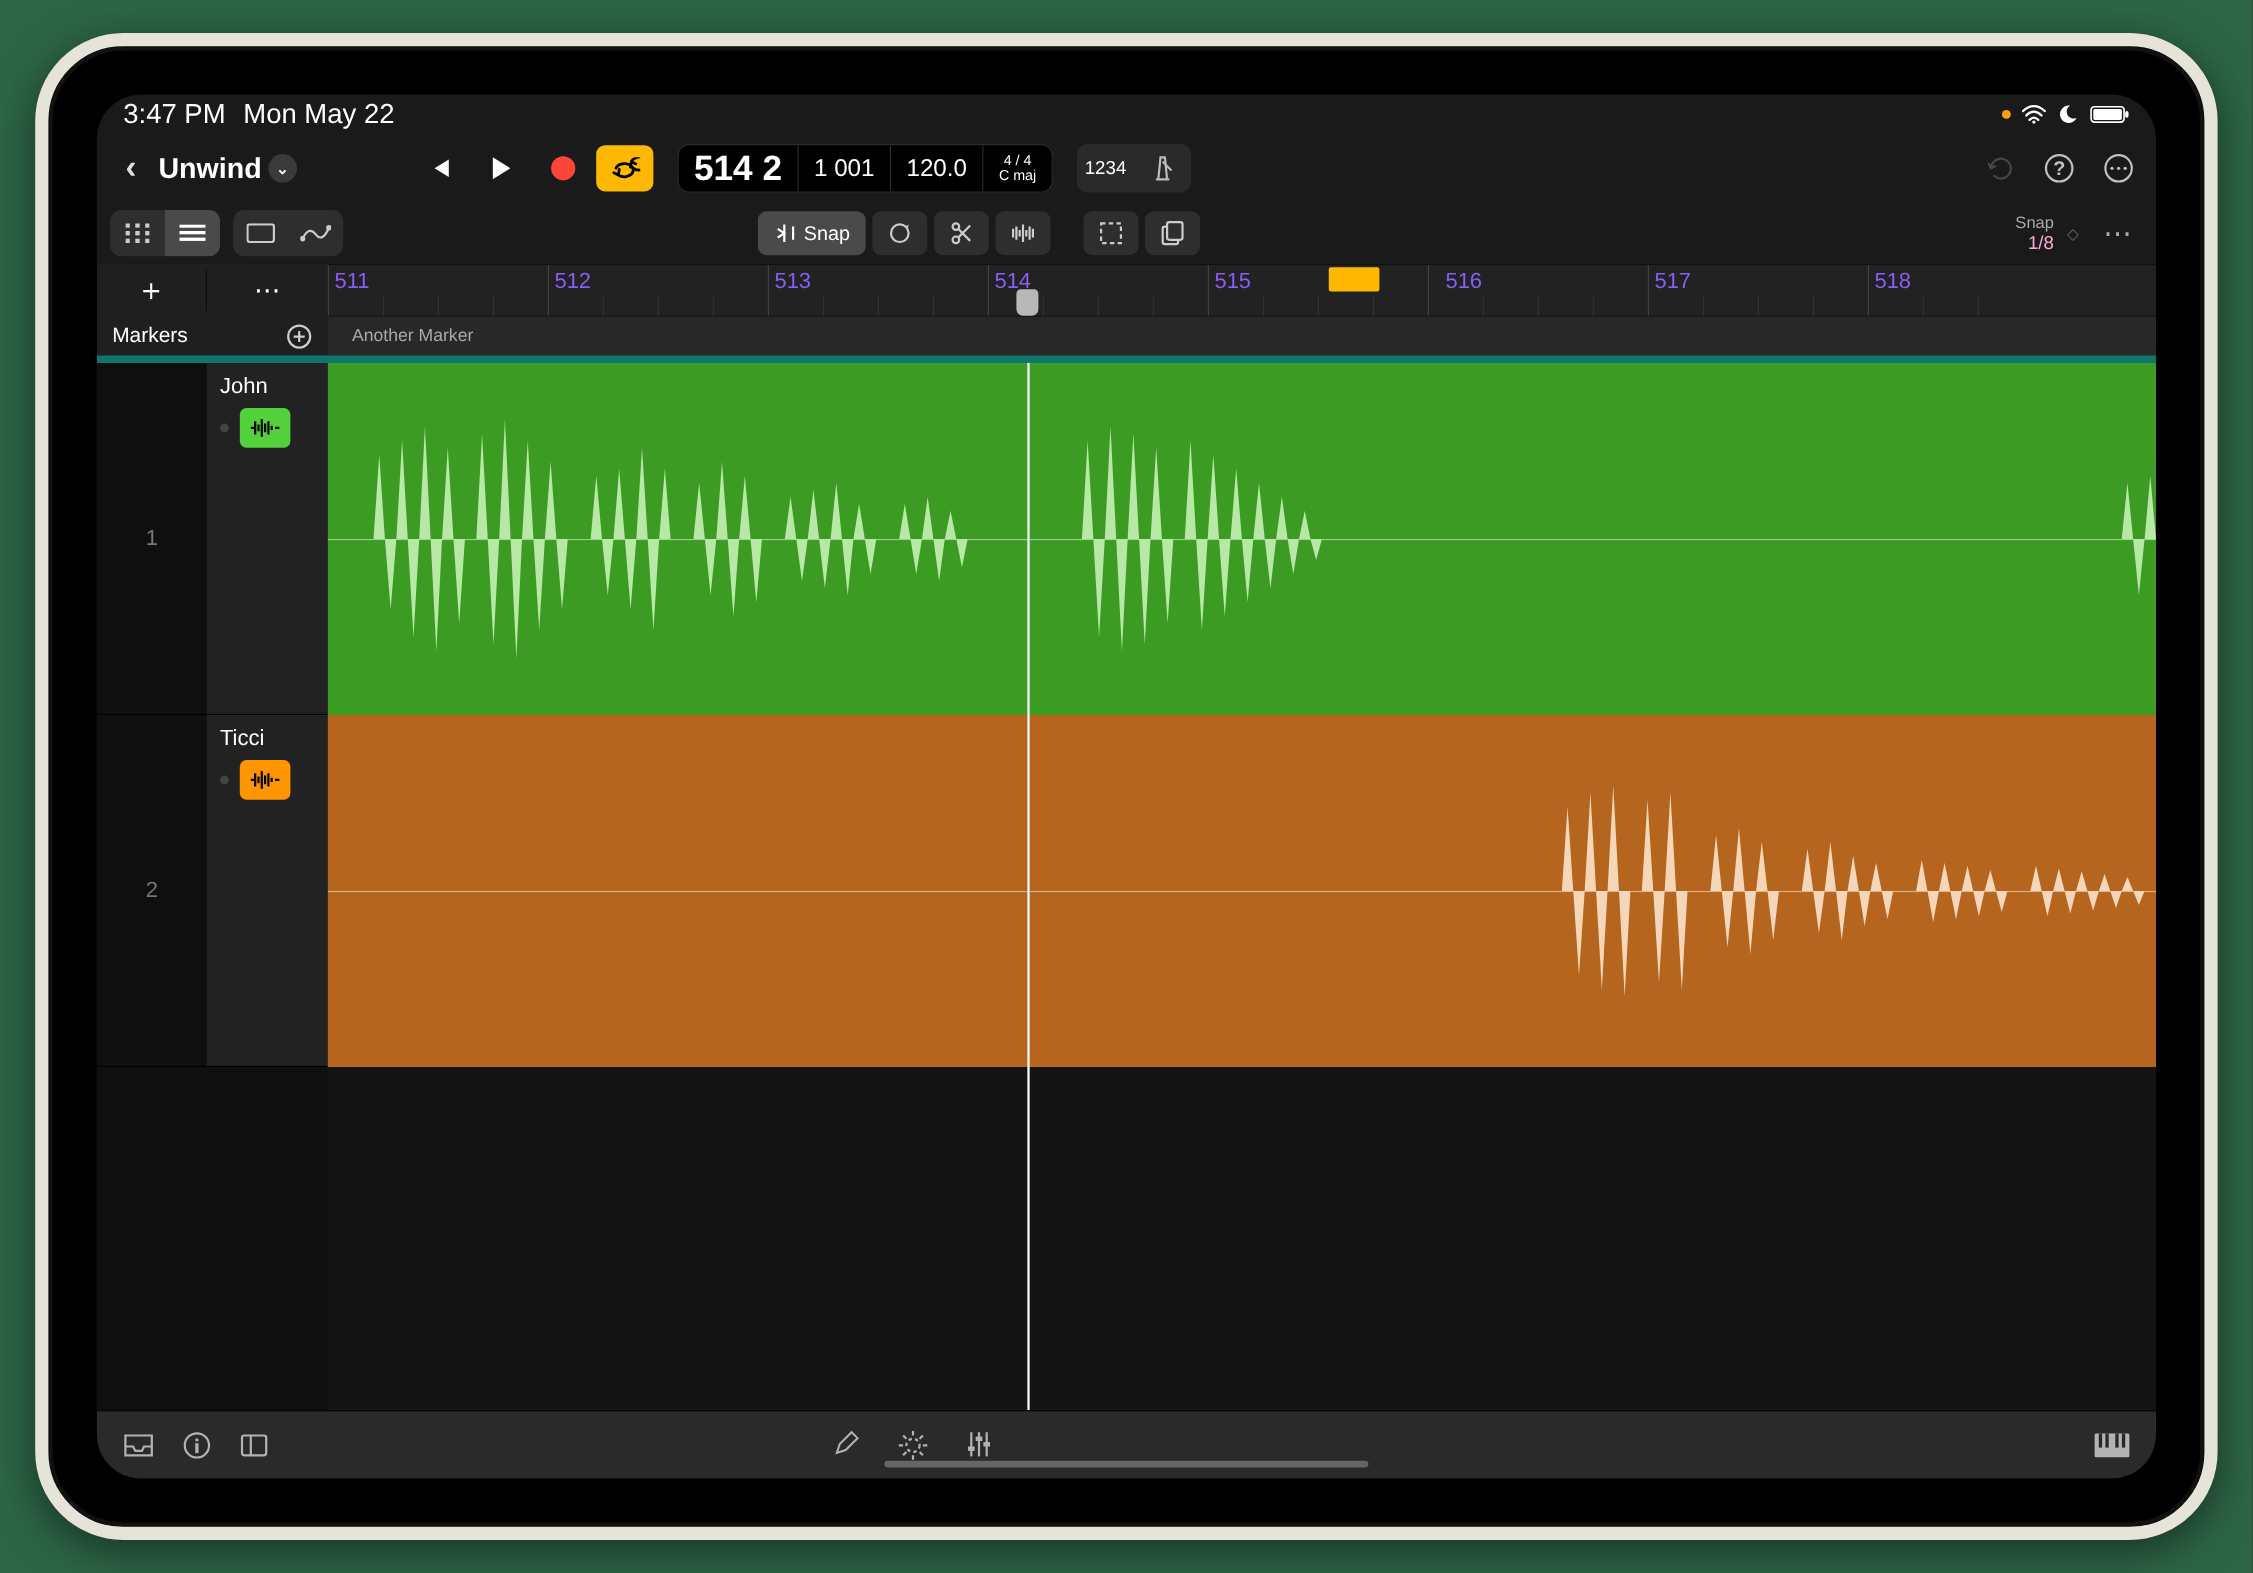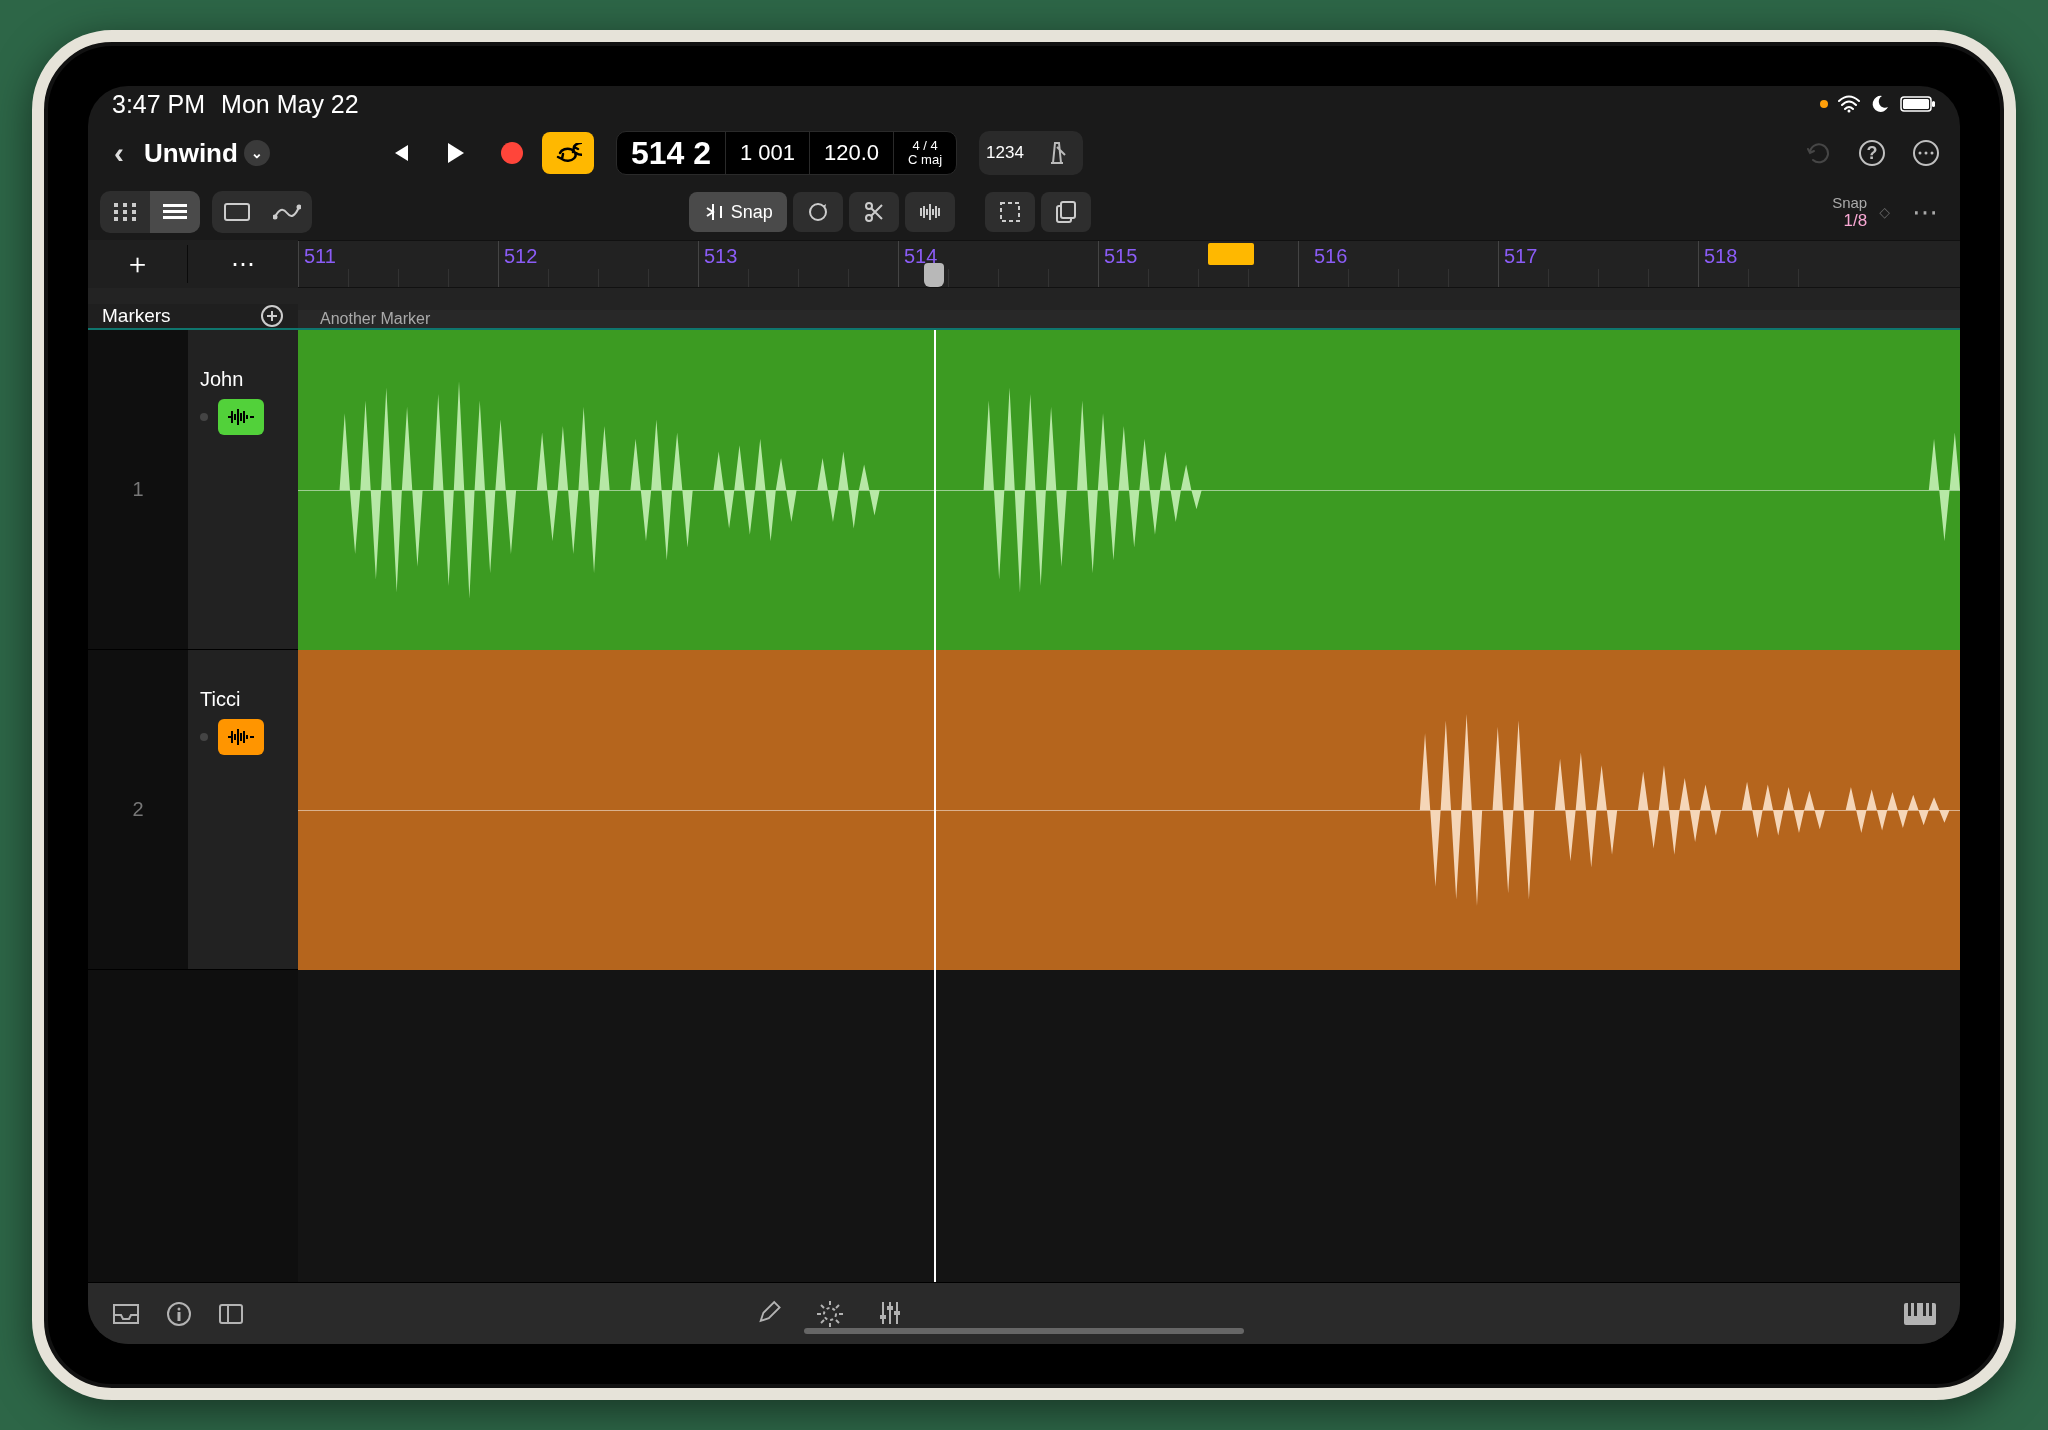--- a/index.html
+++ b/index.html
@@ -117,34 +117,34 @@
   .plus-cell { width: 100px; display: flex; align-items: center; justify-content: center; font-size: 28px; cursor: pointer; border-right: 1px solid #0a0a0a;}
   .dots-cell { width: 110px; display: flex; align-items: center; justify-content: center; font-size: 24px; cursor: pointer;}
   .ruler { flex: 1; position: relative; background: #222; border-bottom: 1px solid #111; border-top: 1px solid #111;}
   .tick-label { position: absolute; top: 4px; font-size: 20px; color: #8b5cf6; }
   .tick-line { position: absolute; top: 0; bottom: 0; width: 1px; background: #444; }
   .subtick { position: absolute; top: 28px; bottom: 0; width: 1px; background: #333;}
   .cycle-region { position: absolute; top: 2px; height: 22px; background: #ffb800; border-radius: 2px;}
   .playhead-handle { position: absolute; top: 22px; width: 20px; height: 24px; background: #b8b8b8; border-radius: 4px 4px 6px 6px; transform: translateX(-50%); cursor: pointer;}
 
   
-  .markers-row { display: flex; height: 42px; background: #232323; border-bottom: 2px solid #0f766e; align-items: flex-end;}
+  .markers-row { display: flex; height: 42px; background: #232323; border-bottom: 7px solid #0f766e;}
   .markers-row .side-head { display: flex; align-items: center; justify-content: space-between; padding: 0 14px; font-size: 19px;}
   .markers-content { flex: 1; position: relative; background: #282828; padding-left: 22px; font-size: 16px; color: #aaa; display: flex; align-items: center;}
 
   
   .tracks-scroll { flex: 1; position: relative; display: flex; overflow: hidden;}
   .track-sidebar { width: 210px; background: #0f0f0f; display: flex; flex-direction: column;}
   .track-head {
     display: flex;
     border-bottom: 1px solid #000;
   }
   .track-head .num-col { width: 100px; display: flex; align-items: center; justify-content: center; font-size: 20px; color: #777;}
   .track-head .info-col { flex: 1; padding: 10px 12px; background: #222; }
-  .track-name { font-size: 20px; font-weight: 500; margin-bottom: 8px; margin-top: 28px;}
+  .track-name { font-size: 20px; font-weight: 500; margin-bottom: 8px;}
   .track-icon { width: 46px; height: 36px; border-radius: 6px; display: flex; align-items: center; justify-content: center; color: #000;}
   .track-icon.green { background: #52d13a;}
   .track-icon.orange { background: #ff9500;}
 
   .track-lanes { flex: 1; position: relative; background: #141414;}
   .region { position: absolute; left: 0; right: 0; }
   .region-green { background: #3c9b22; top: 0; height: 320px; }
   .region-orange { background: #b5651d; top: 320px; height: 320px;}
   .wave-svg { position: absolute; top: 50%; transform: translateY(-50%); height: 80%;}
   .center-line { position: absolute; top: 50%; left: 0; right: 0; height: 1px; background: rgba(255,255,255,.5);}

